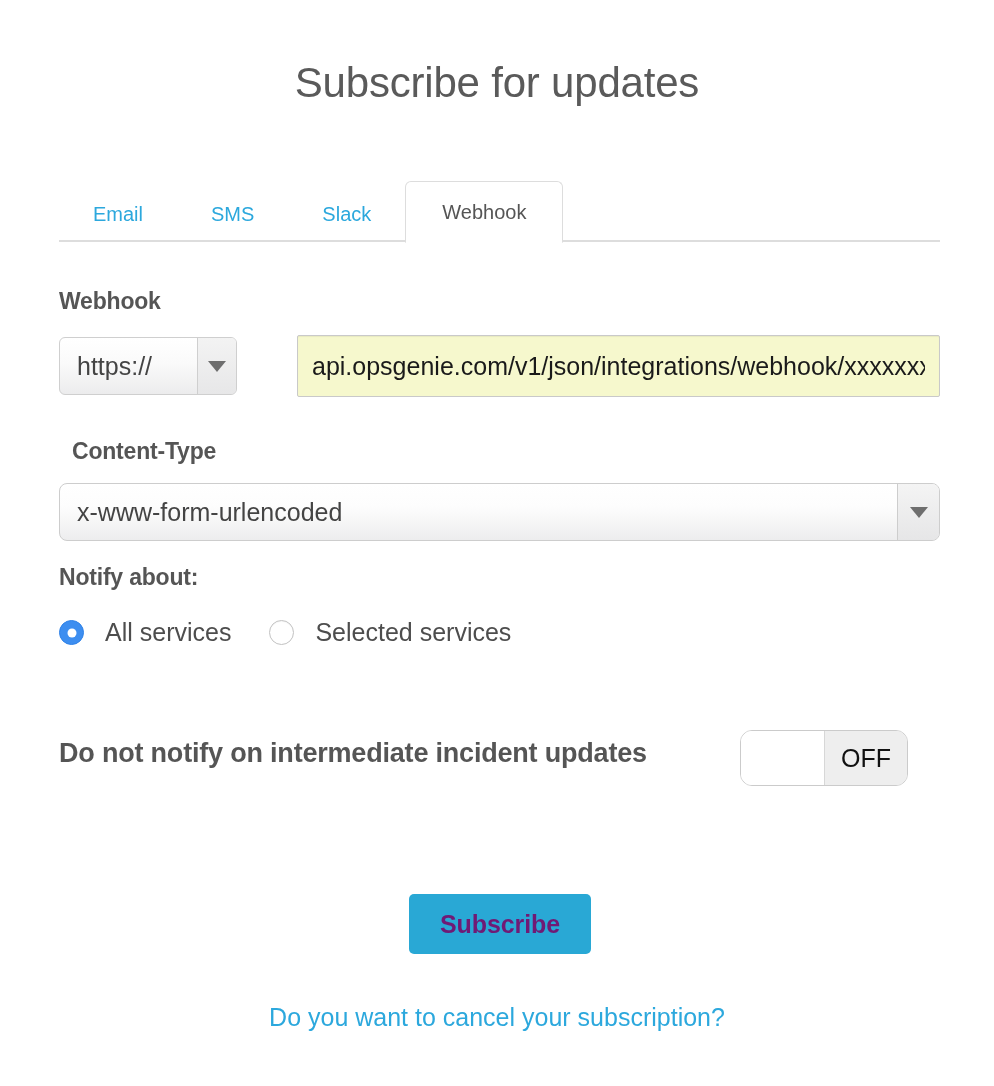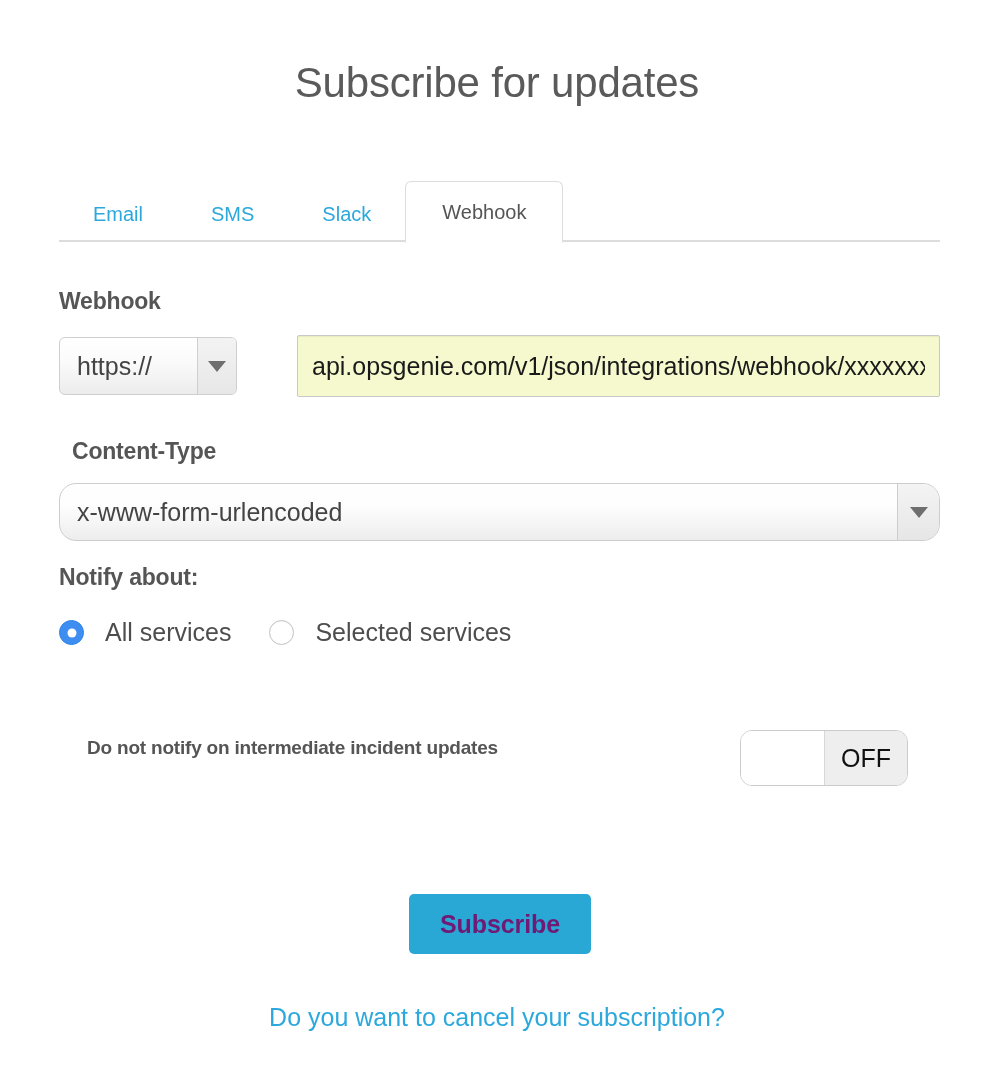--- a/index.html
+++ b/index.html
@@ -150,21 +150,21 @@
   }
 
   
   .ct-select {
     position: absolute;
     left: 59px;
     top: 483px;
     width: 881px;
     height: 58px;
     border: 1px solid #cdcdcd;
-    border-radius: 17px;
+    border-radius: 8px;
     background: linear-gradient(to bottom, #ffffff 0%, #fdfdfd 40%, #ededee 100%);
     display: flex;
     align-items: stretch;
     cursor: pointer;
     overflow: hidden;
   }
   .ct-select .ct-value {
     flex: 1 1 auto;
     display: flex;
     align-items: center;
@@ -230,26 +230,25 @@
     color: #4d4d4d;
     white-space: nowrap;
   }
 
   
   .toggle-label {
     position: absolute;
     left: 59px;
     top: 735px;
     width: 600px;
-    font-size: 19px;
+    font-size: 27px;
     font-weight: bold;
     color: #555555;
     line-height: 1.38;
     letter-spacing: -0.2px;
-    margin-left: 28px;
   }
   .toggle {
     position: absolute;
     left: 740px;
     top: 730px;
     width: 168px;
     height: 56px;
     border: 1px solid #cbcbcb;
     border-radius: 12px;
     background: #ffffff;

